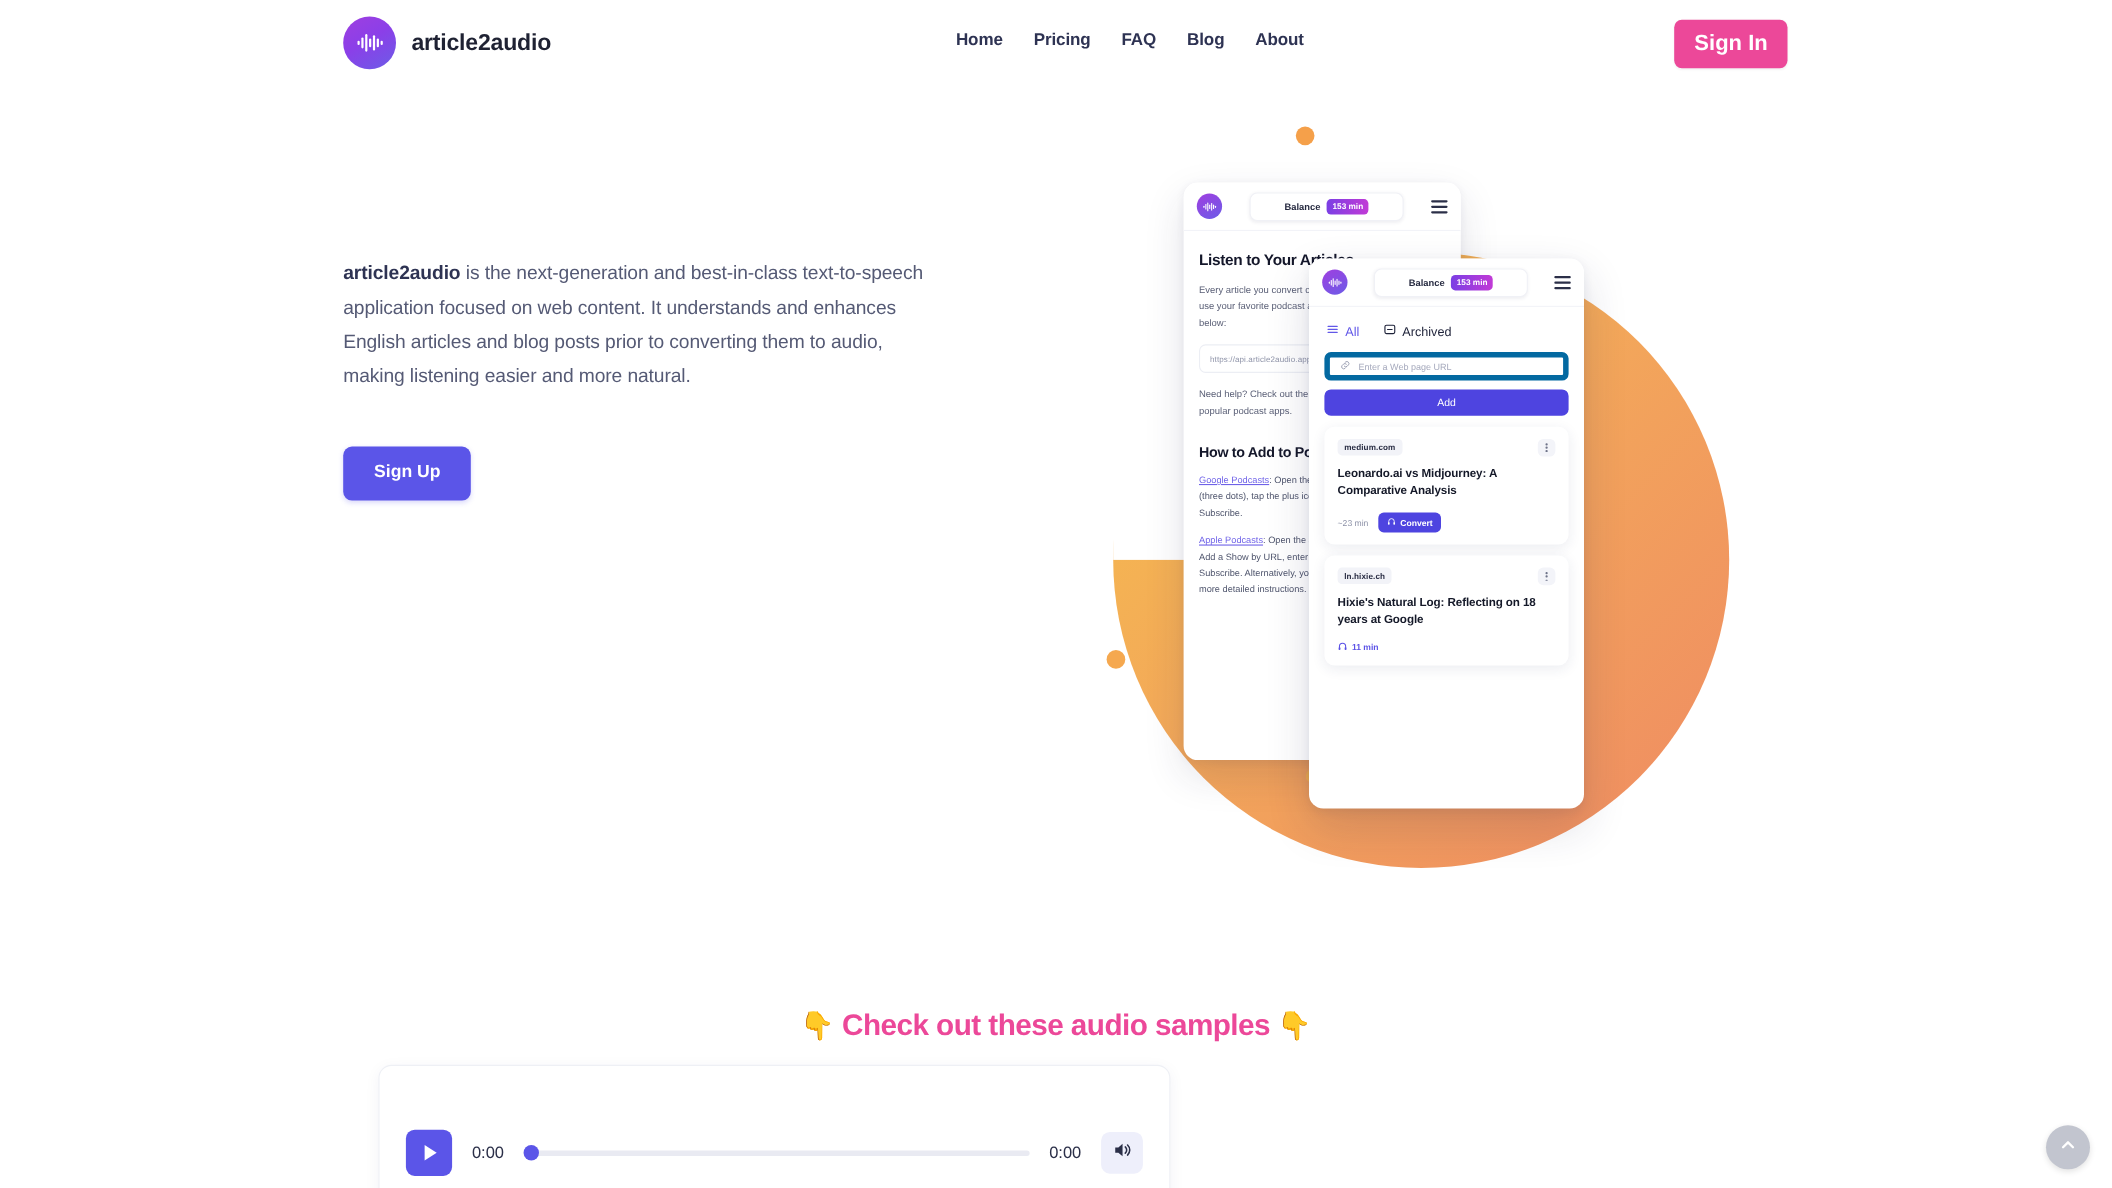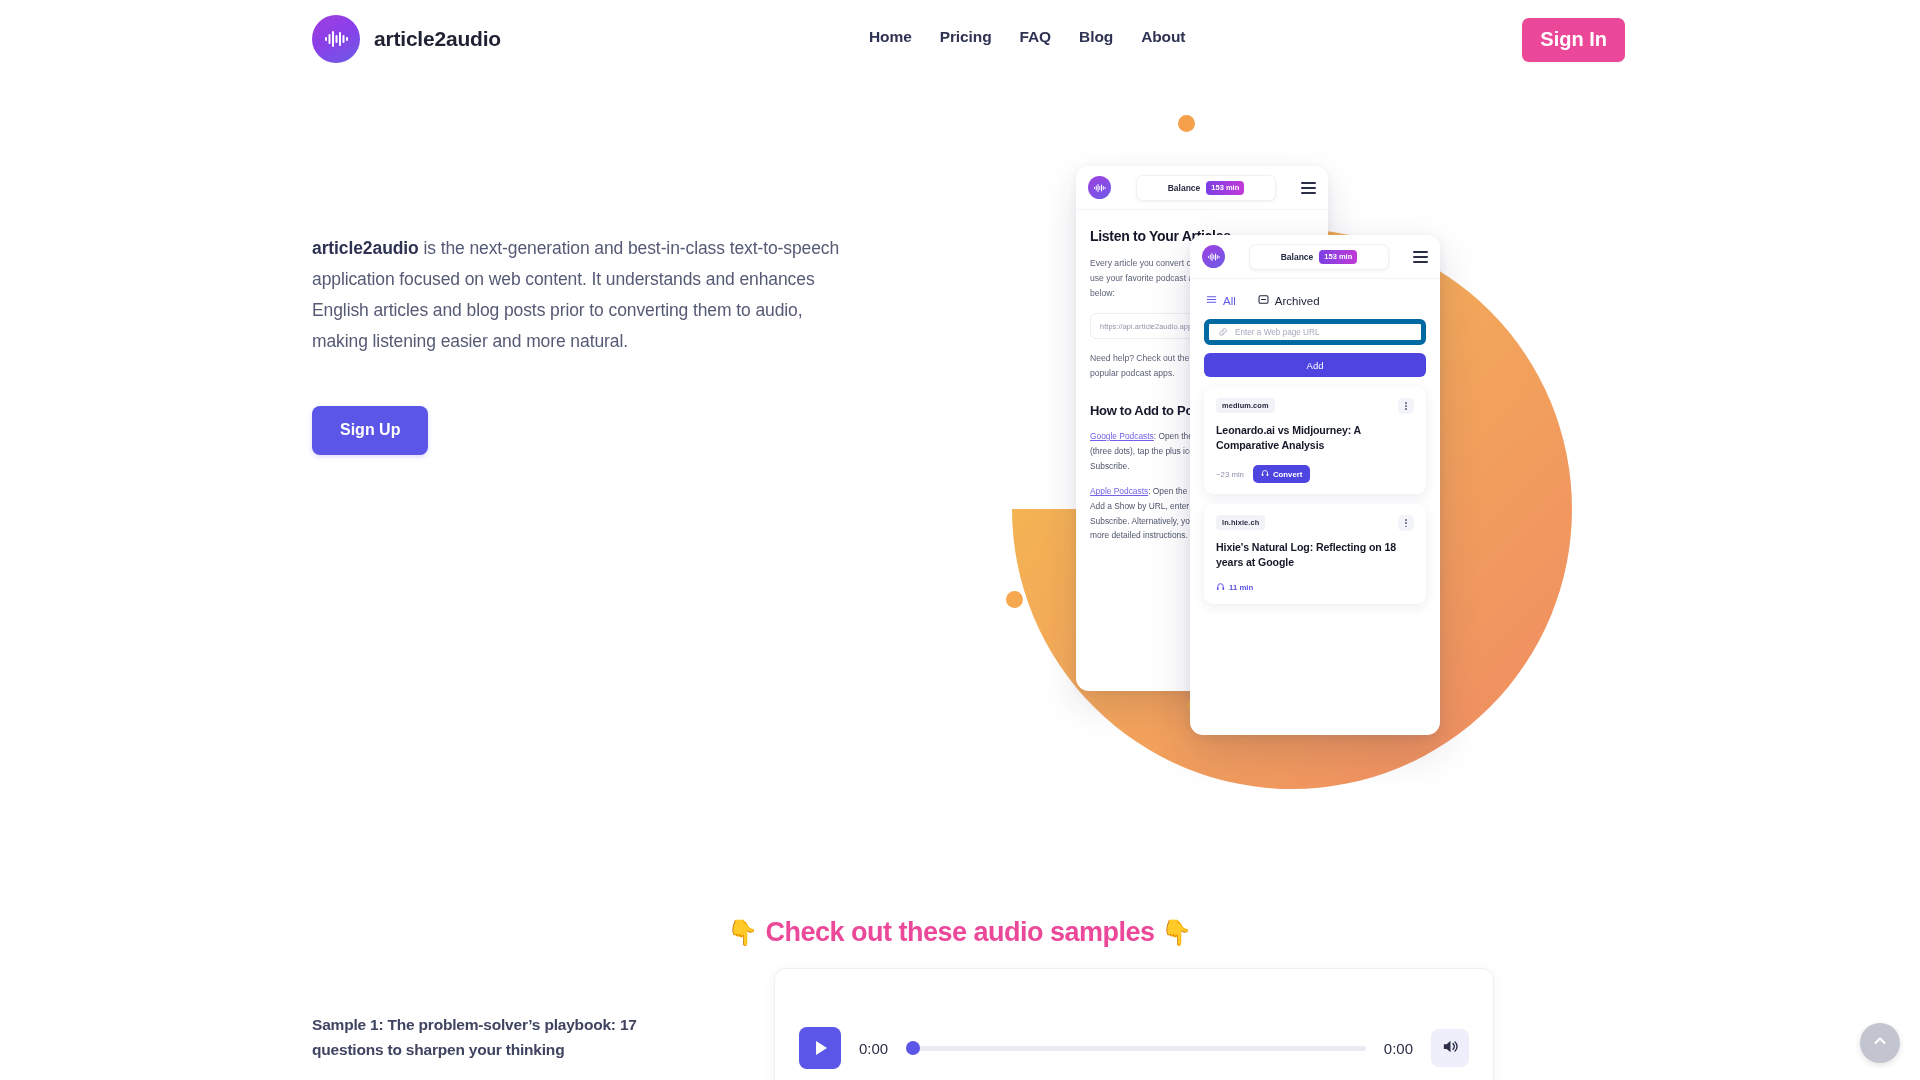--- a/index.html
+++ b/index.html
@@ -412,21 +412,20 @@
     </div>
   </div>
 
   <div class="samples-heading">
     <span class="emoji">👇</span>
     <span>Check out these audio samples</span>
     <span class="emoji">👇</span>
   </div>
 
   <div class="sample-row">
-    <div class="sample-label">Sample 1: The problem-solver’s playbook: 17 questions to sharpen your thinking</div>
     <div class="player-card">
       <div class="play-btn">
           <div class="tri"></div>
         </div>
       <span class="time">0:00</span>
       <div class="seek">
         <div class="seek-track"></div>
         <div class="seek-knob" style="left: calc(0% + 0px);"></div>
       </div>
       <span class="time">0:00</span>

